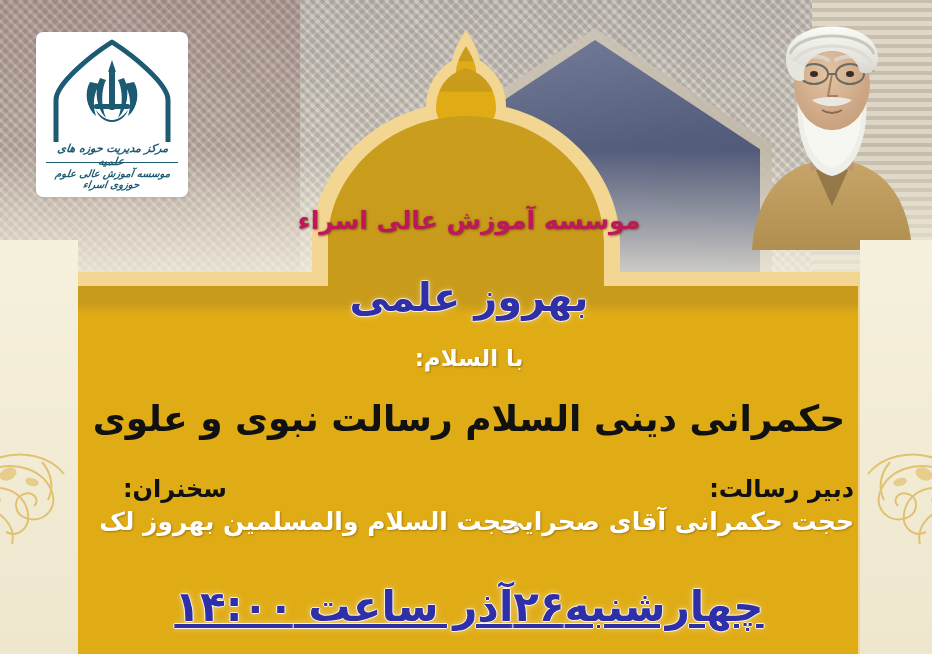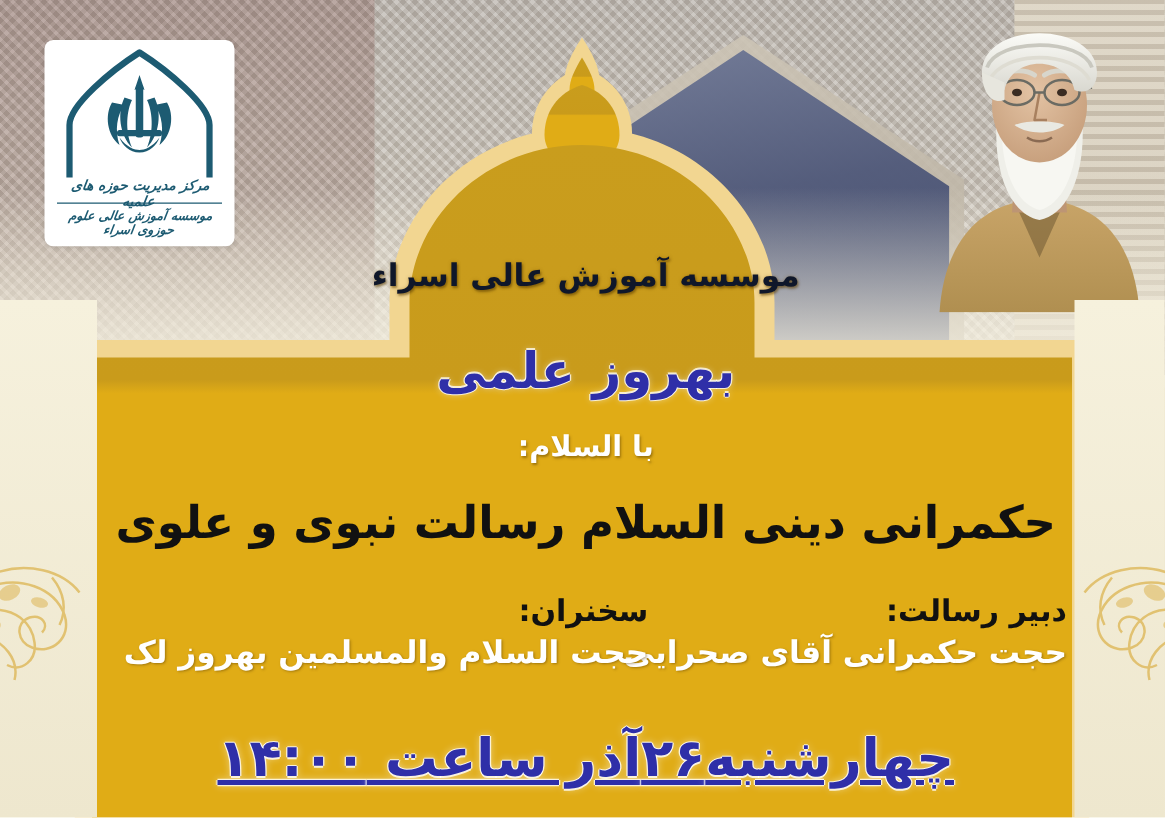--- a/index.html
+++ b/index.html
@@ -76,21 +76,21 @@
 
   
   .content{
     position:absolute;left:78px;top:190px;width:782px;height:464px;
     text-align:center;
     direction:rtl;
   }
 
   .t-institute{
     position:absolute;left:0;right:0;top:16px;
-    font-size:25px;font-weight:bold;color:#0f172a;
+    font-size:25px;font-weight:bold;color:#be185d;
     letter-spacing:0px;
     text-shadow:1px 1px 2px rgba(90,60,0,.55),0 0 3px rgba(120,80,0,.35);
   }
   .t-meeting{
     position:absolute;left:0;right:0;top:84px;
     font-size:40px;font-weight:bold;color:#2f2fa8;
     text-shadow:
        1px 0 0 rgba(255,255,255,.75),-1px 0 0 rgba(255,255,255,.75),
        0 1px 0 rgba(255,255,255,.75),0 -1px 0 rgba(255,255,255,.75),
        0 0 6px rgba(255,255,255,.5);
@@ -114,21 +114,21 @@
   .person{min-width:300px;}
   .person .role{
     font-size:24px;font-weight:bold;color:#111111;margin-bottom:4px;
   }
   .person .name{
     font-size:25px;font-weight:bold;color:#ffffff;
     text-shadow:1px 1px 2px rgba(90,60,0,.45);
     white-space:nowrap;
   }
   .person.moderator{text-align:right;}
-  .person.speaker{text-align:right;margin-left:39px;}
+  .person.speaker{text-align:left;margin-left:39px;}
 
   .t-datetime{
     position:absolute;left:0;right:0;top:392px;
     font-size:42px;font-weight:bold;color:#2f2fa8;
     text-shadow:
        1px 0 0 rgba(255,255,255,.8),-1px 0 0 rgba(255,255,255,.8),
        0 1px 0 rgba(255,255,255,.8),0 -1px 0 rgba(255,255,255,.8),
        0 0 7px rgba(255,255,255,.55);
     white-space:nowrap;
   }

